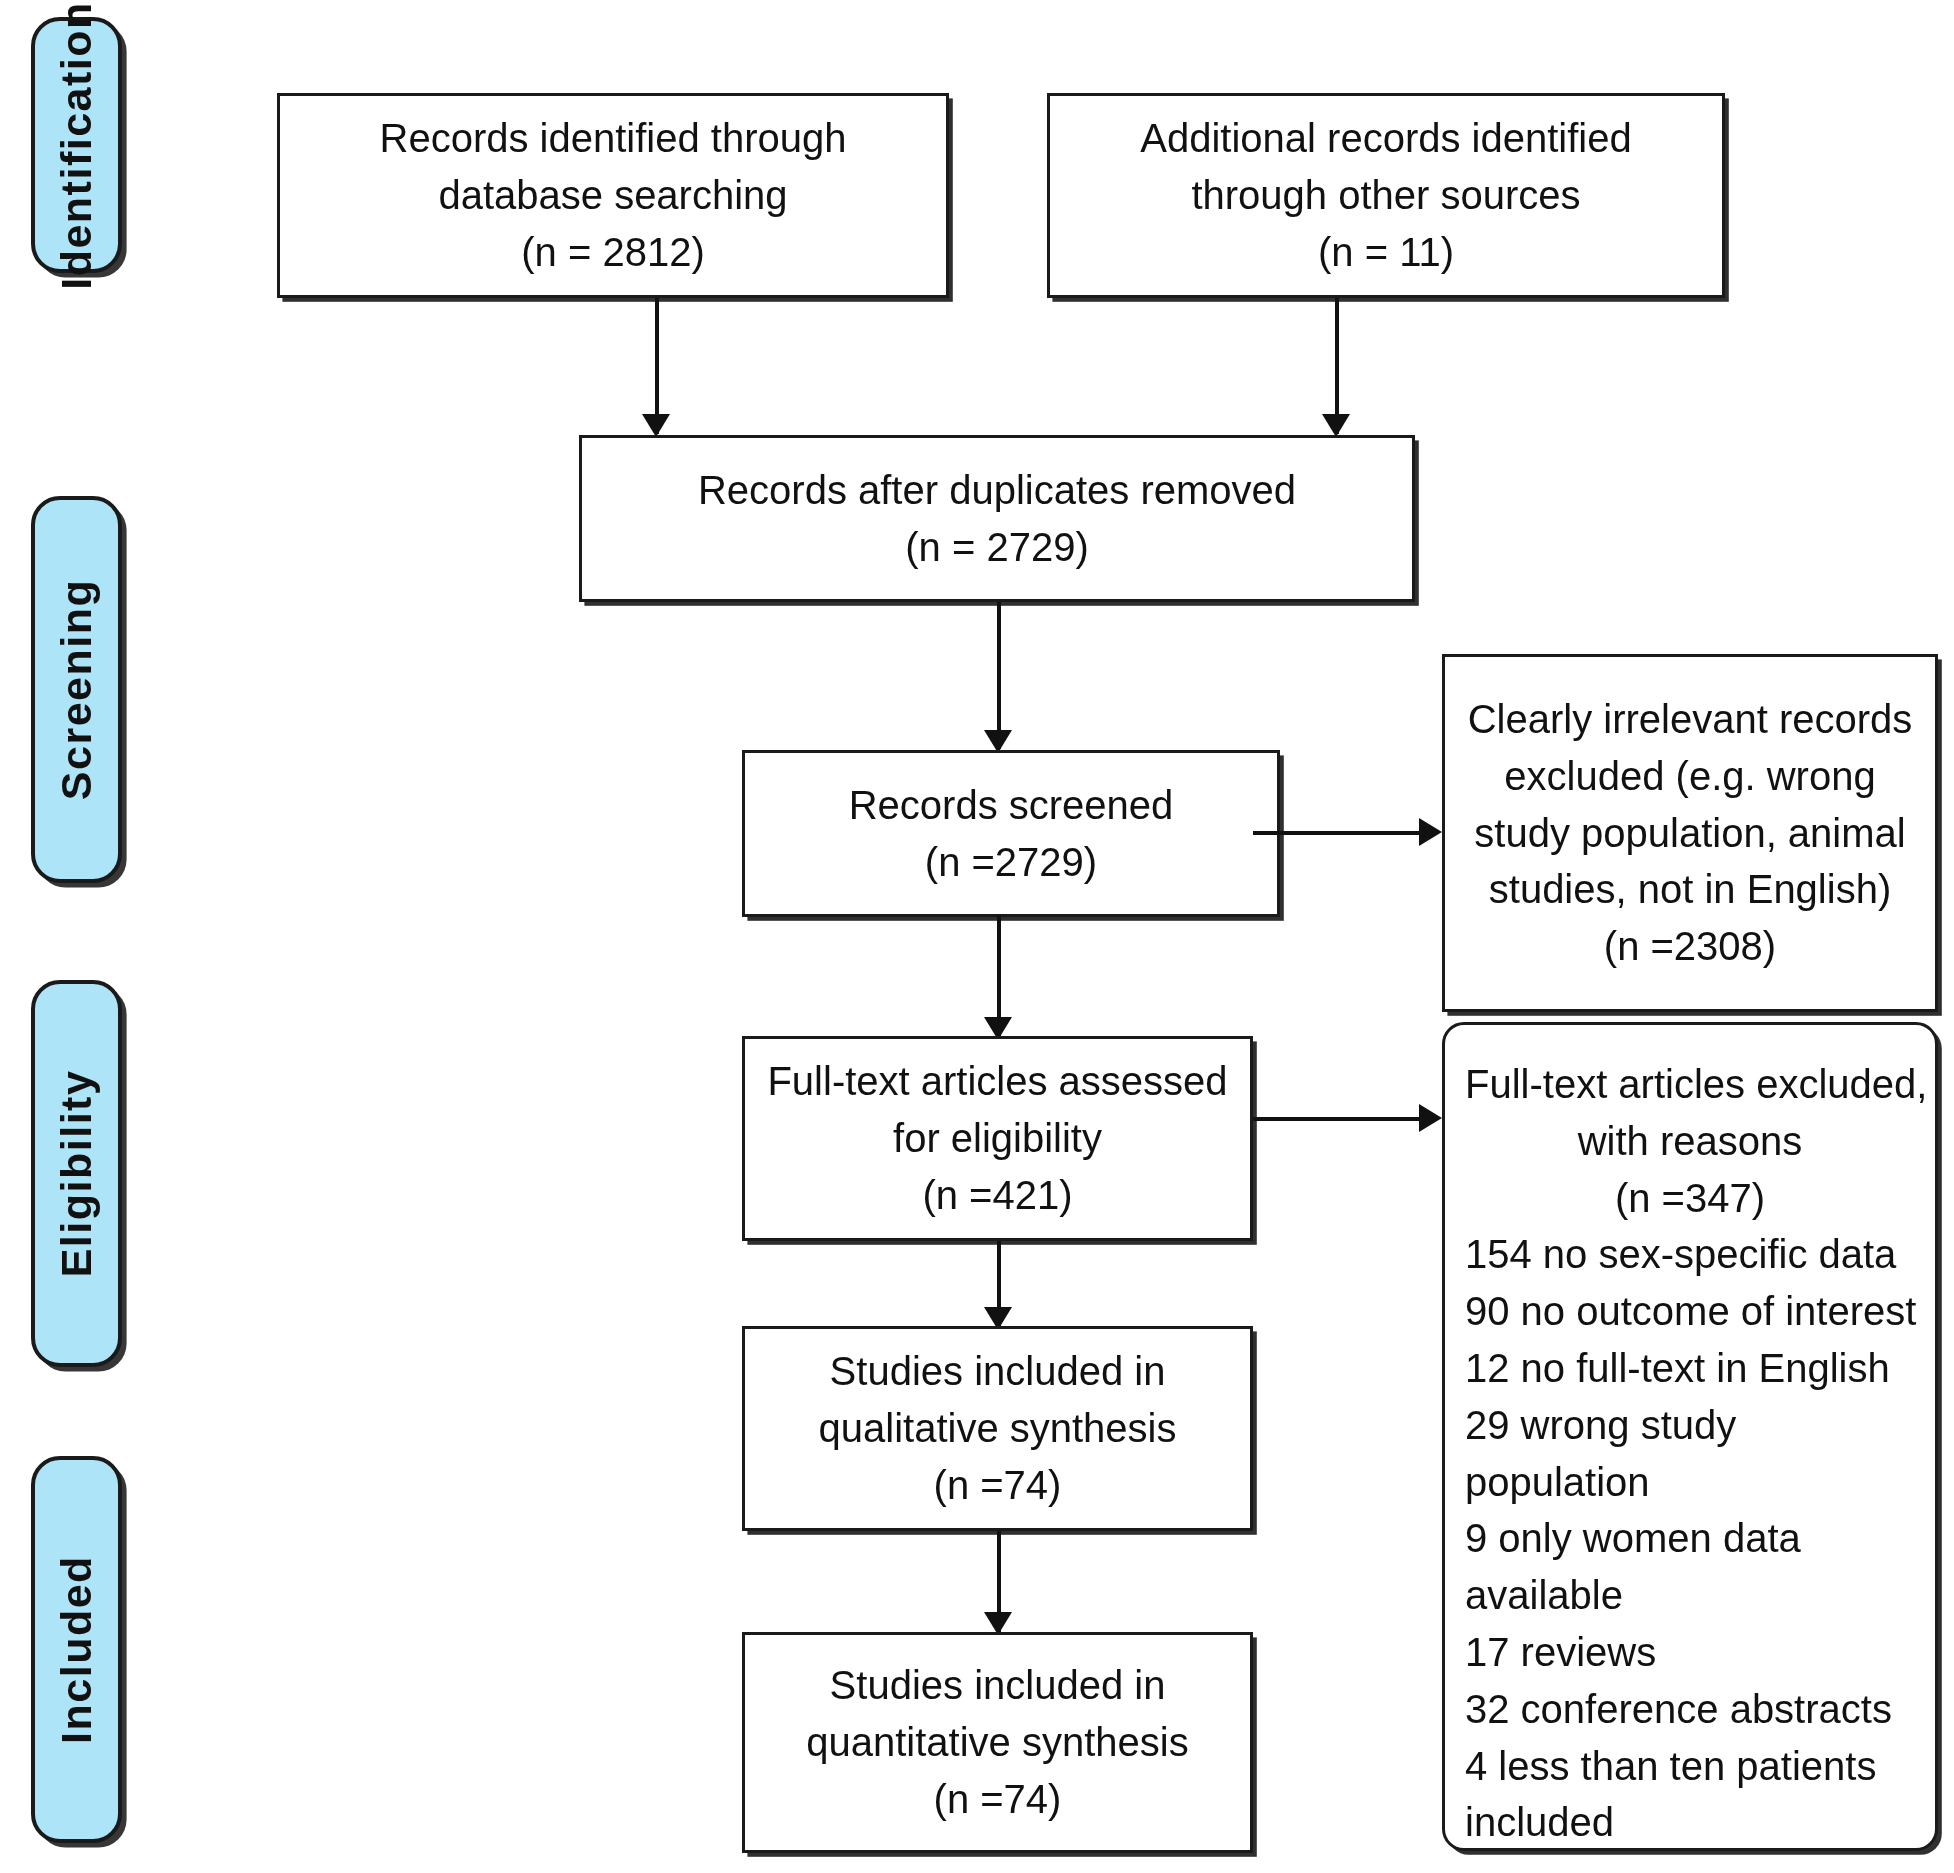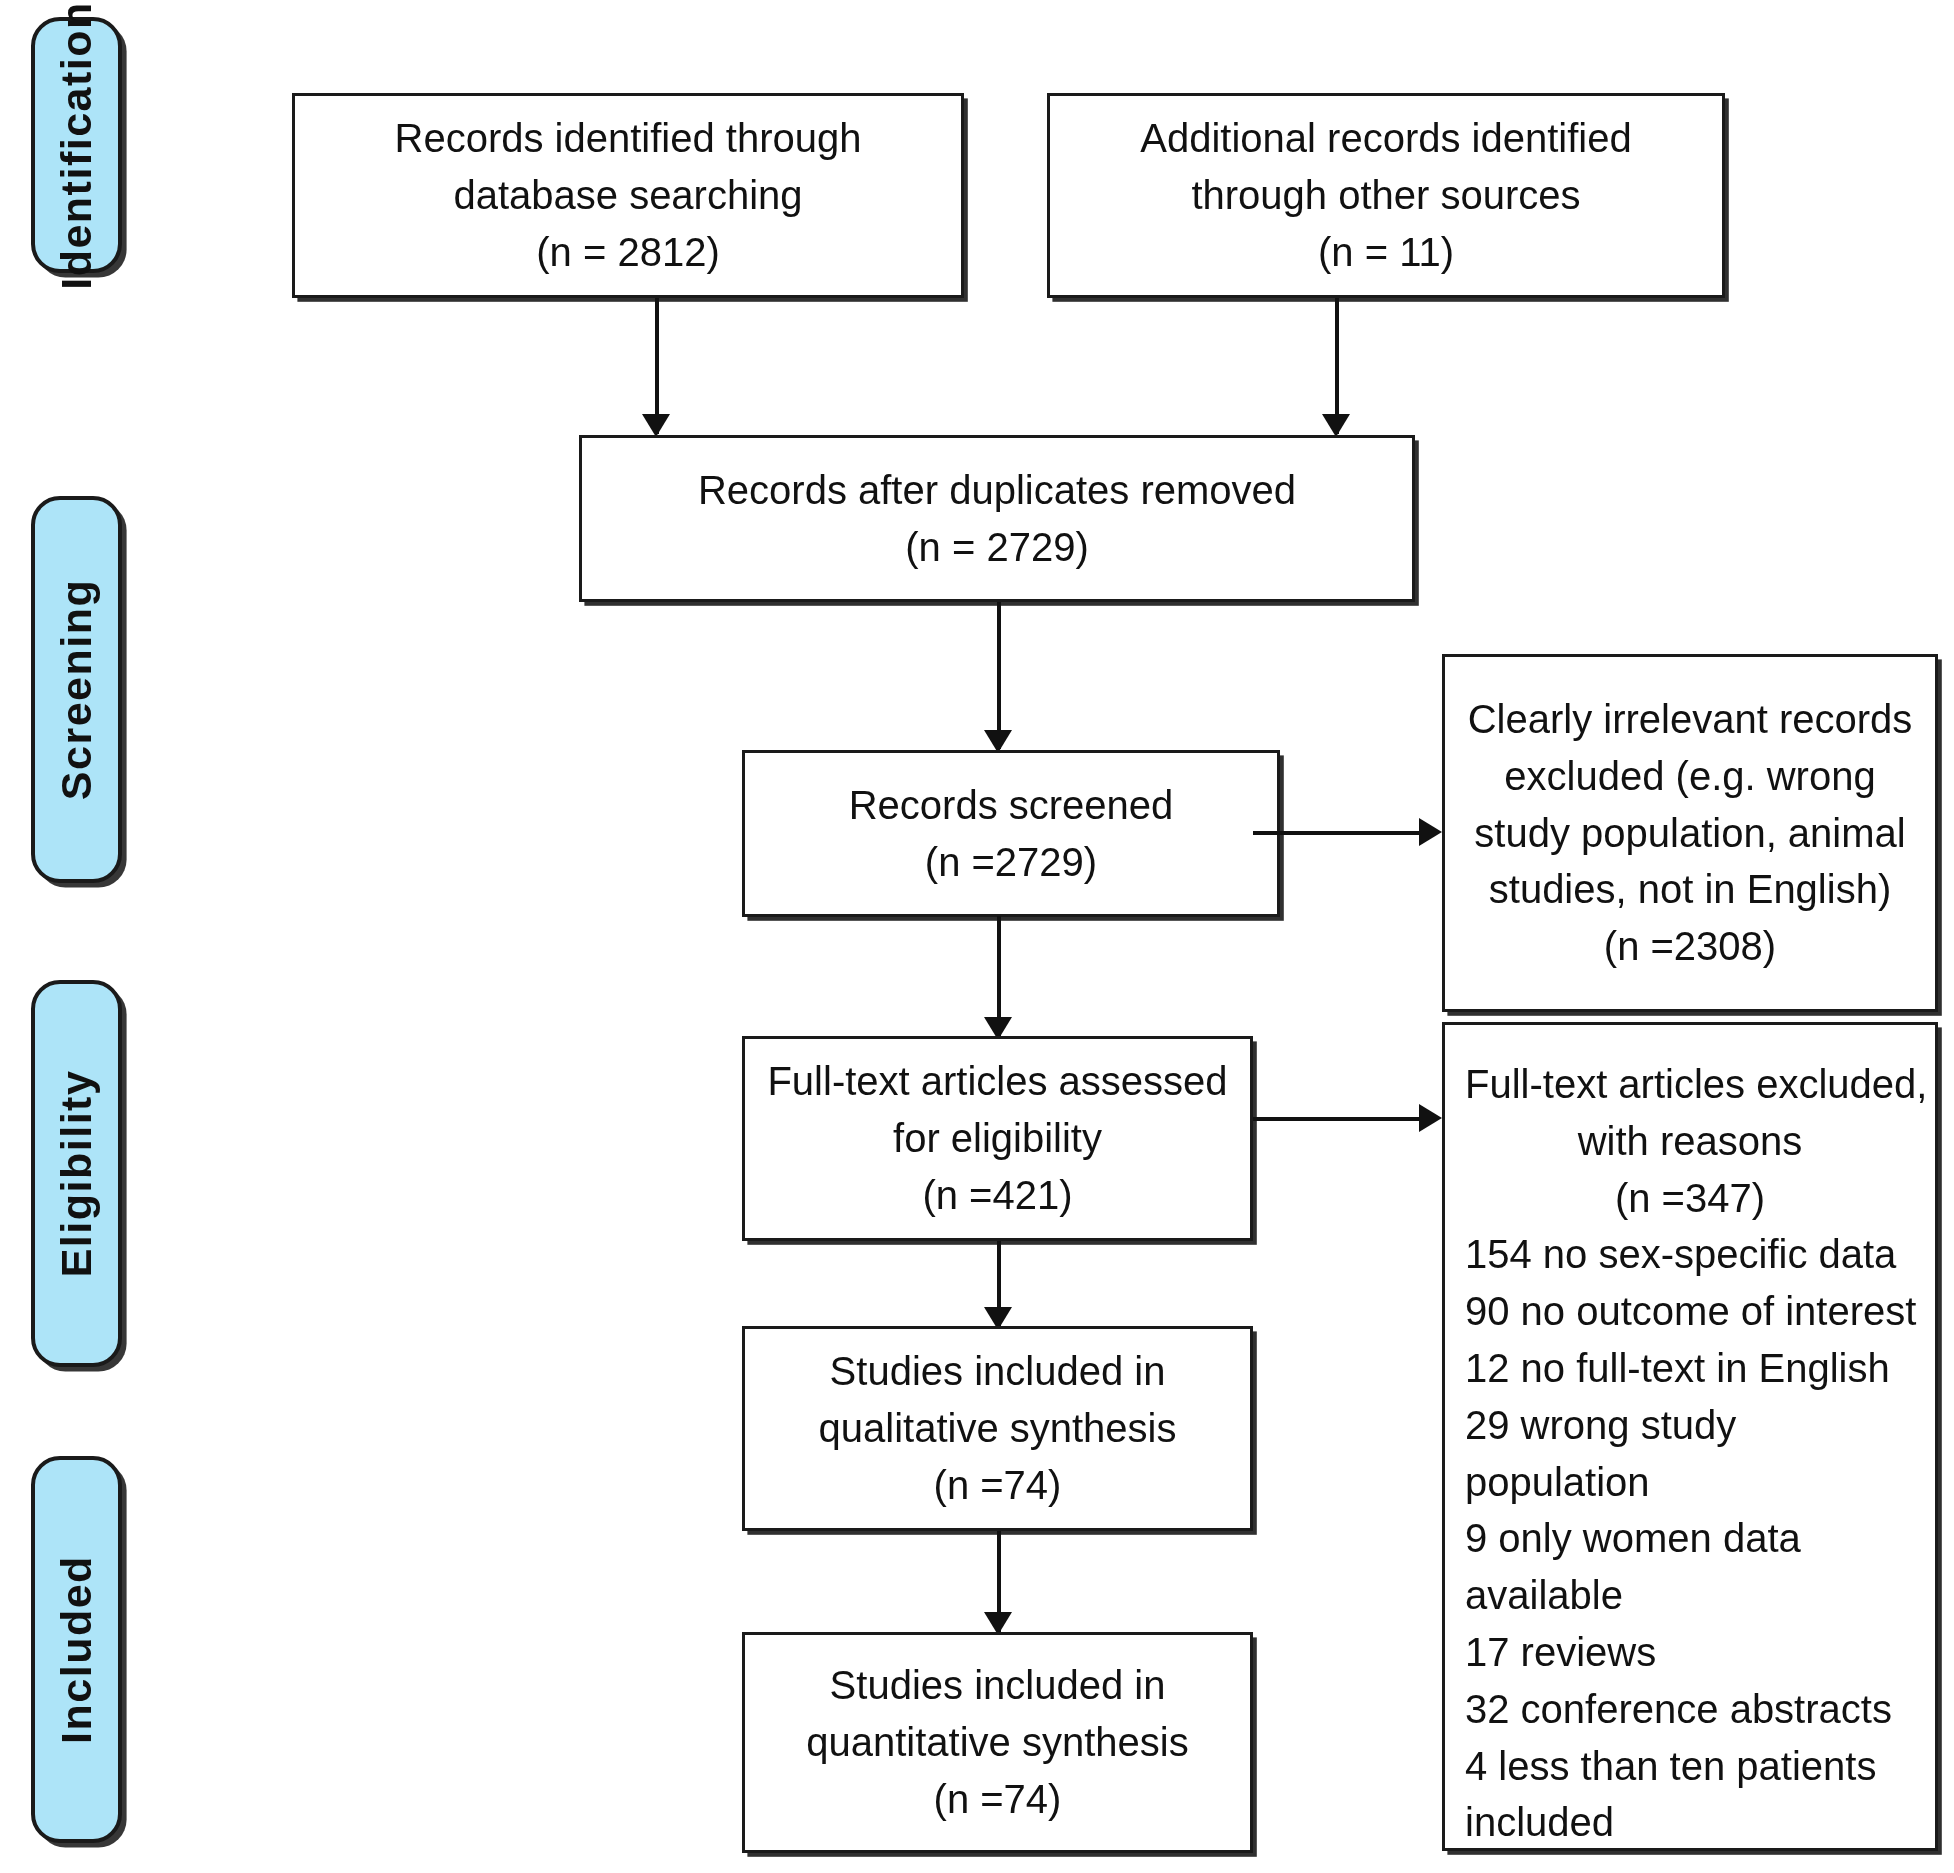--- a/index.html
+++ b/index.html
@@ -51,20 +51,21 @@
   .flow-box .line {
     font-size: 40px;
     line-height: 1.42;
     color: #111111;
     text-align: center;
     white-space: nowrap;
   }
   .flow-box.left-list {
     align-items: stretch;
     justify-content: flex-start;
+    border-radius: 22px;
   }
   .flow-box .hdr {
     font-size: 40px;
     line-height: 1.42;
     color: #111111;
     text-align: center;
     white-space: nowrap;
   }
   .flow-box .reason {
     font-size: 40px;
@@ -115,21 +116,21 @@
   </div>
 
   <div class="stage-pill" style="left:31px; top:980px; width:91px; height:387px;">
     <span class="stage-label">Eligibility</span>
   </div>
 
   <div class="stage-pill" style="left:31px; top:1456px; width:91px; height:387px;">
     <span class="stage-label">Included</span>
   </div>
 
-  <div class="flow-box" style="left:292px; top:93px; width:672px; height:205px;">
+  <div class="flow-box" style="left:277px; top:93px; width:672px; height:205px;">
     <div class="line">Records identified through</div>
     <div class="line">database searching</div>
     <div class="line">(n = 2812)</div>
   </div>
 
   <div class="flow-box" style="left:1047px; top:93px; width:678px; height:205px;">
     <div class="line">Additional records identified</div>
     <div class="line">through other sources</div>
     <div class="line">(n = 11)</div>
   </div>

